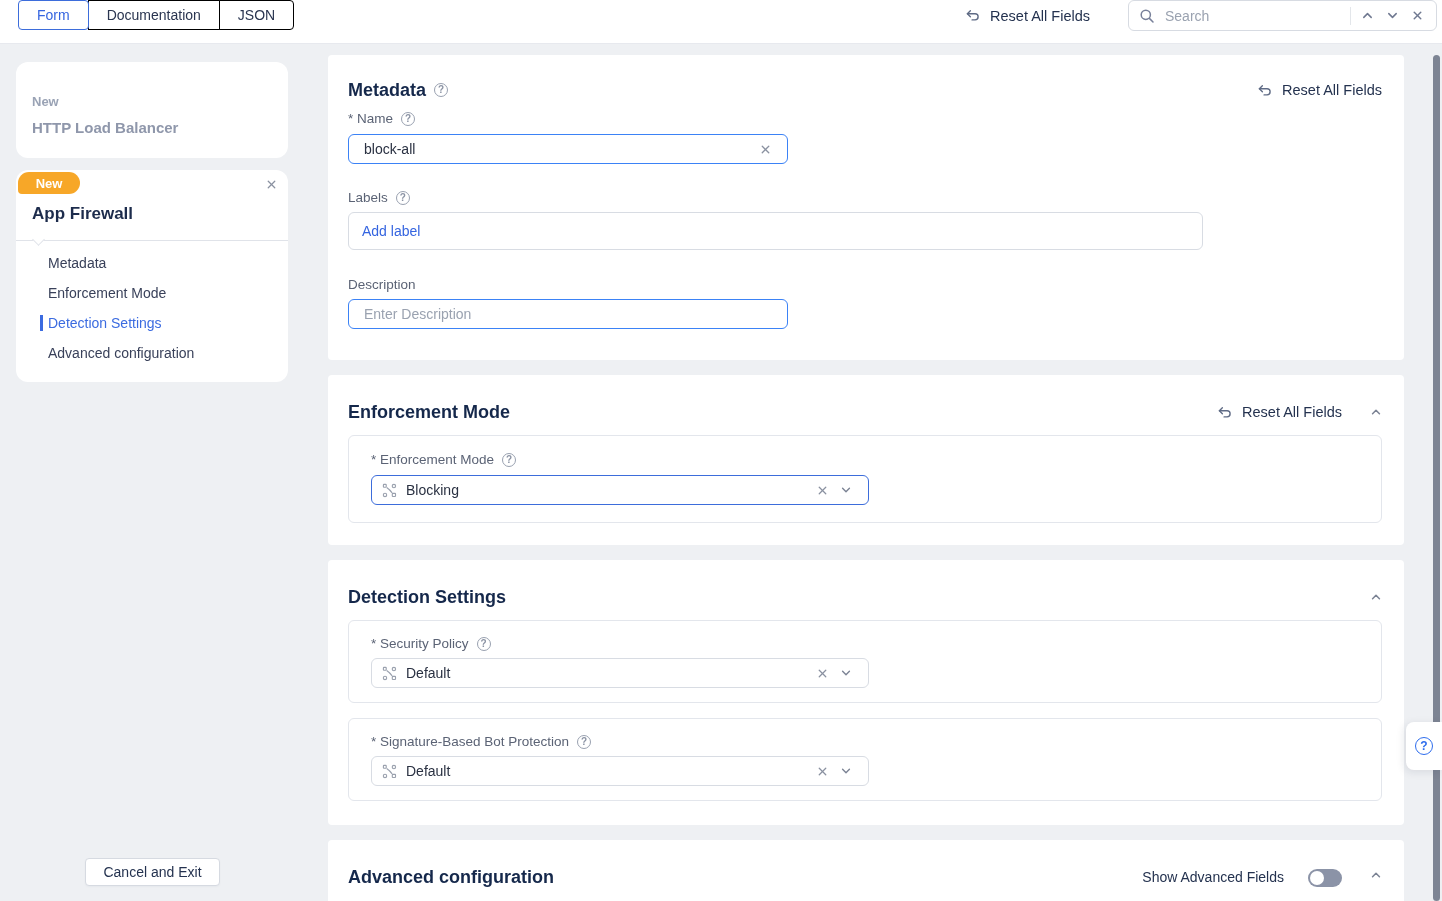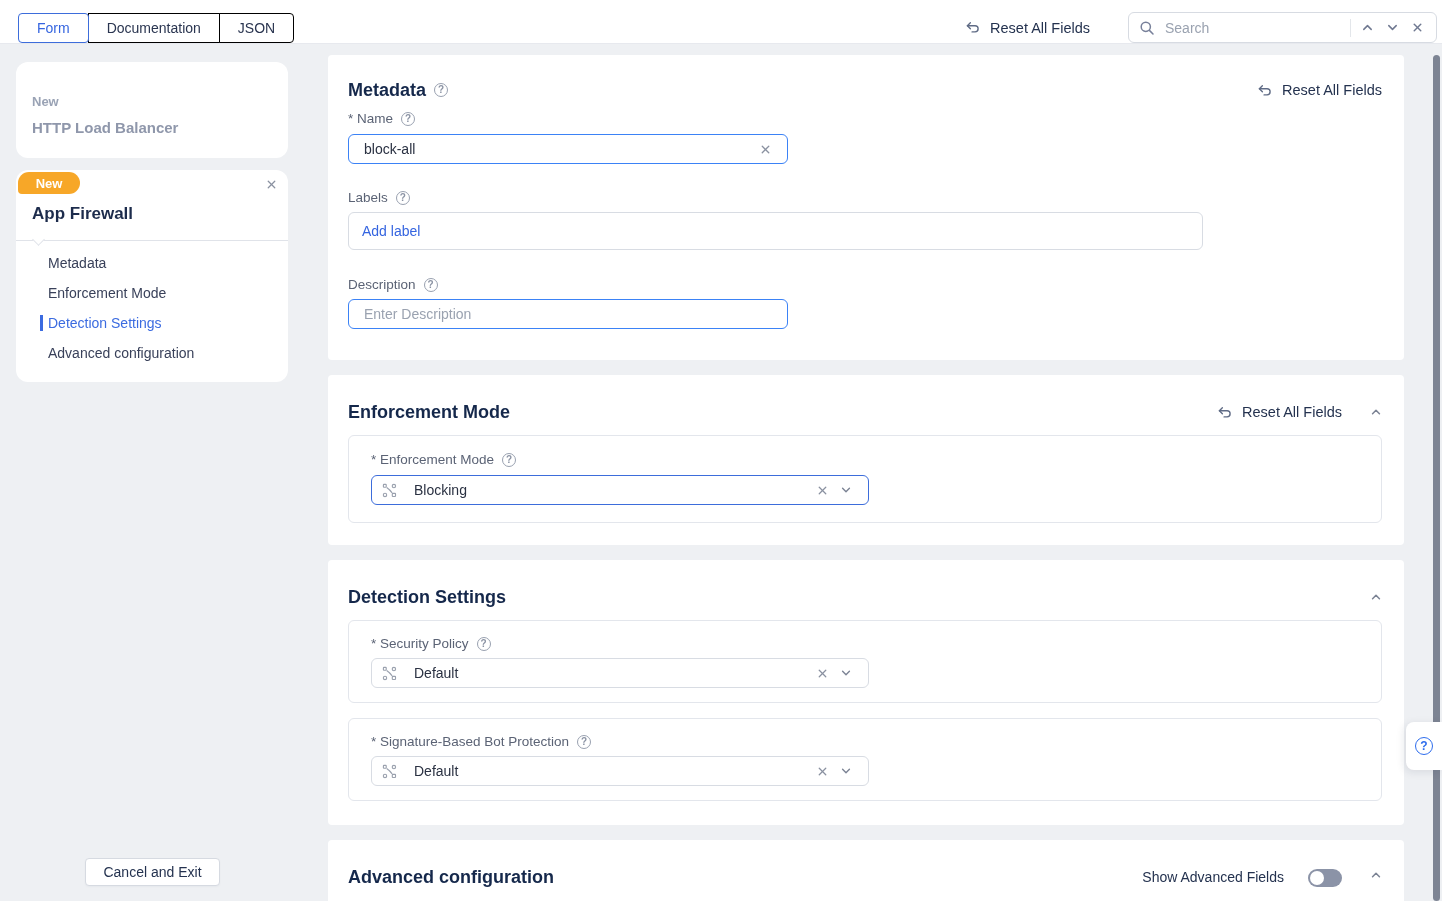--- a/index.html
+++ b/index.html
@@ -9,21 +9,21 @@
     background:#eef0f3;
     font-family:"Liberation Sans","DejaVu Sans",sans-serif;
     color:#24324f;
   }
   svg { display:block; }
 
   
   .topbar {
     position:absolute; top:0; left:0; width:1442px; height:44px;
     background:#fff; border-bottom:1px solid #e7e9ee;
-    display:flex; align-items:flex-end; justify-content:space-between;
+    display:flex; align-items:flex-start; justify-content:space-between;
     padding:0 5px 0 18px; z-index:6;
   }
   .tabs { display:flex; align-items:center; }
   .tab {
     height:30px; display:flex; align-items:center; padding:0 18px;
     border:1px solid #000000; background:#fff; font-size:14px; color:#2a3550;
     margin-left:-1px; cursor:pointer; white-space:nowrap;
   }
   .tab:first-child { margin-left:0; border-radius:4px; }
   .tab.middle { border-radius:0; }
@@ -134,21 +134,21 @@
   .sub-panel {
     position:absolute; left:20px; width:1034px;
     border:1px solid #e3e6ec; border-radius:6px; background:#fff;
   }
   .select {
     position:absolute; left:22px; width:498px; height:30px;
     border:1px solid #d8dce3; border-radius:6px; background:#fff;
     display:flex; align-items:center; padding:0 10px 0 10px; cursor:pointer;
   }
   .select.focused { border:1.5px solid #3d6ddb; }
-  .sel-value { flex:1; font-size:14px; color:#2a3142; margin-left:17px; }
+  .sel-value { flex:1; font-size:14px; color:#2a3142; margin-left:9px; }
   .sel-clear, .sel-caret { display:flex; align-items:center; justify-content:center; width:24px; height:24px; cursor:pointer; }
 
   
   .toggle {
     width:34px; height:18px; border-radius:9px; background:#8b93a7; position:relative; cursor:pointer; flex:none;
   }
   .toggle .knob {
     position:absolute; left:2px; top:2px; width:14px; height:14px; border-radius:50%; background:#fff;
   }
   .toggle-label { font-size:14px; color:#24324f; }
@@ -293,21 +293,21 @@
   </div>
 
   <div class="abs field-label" style="left:20px; top:135px;">
     <span>Labels</span>
     <span class="help">?</span>
   </div>
   <div class="abs labels-box" style="left:20px; top:157px; width:855px;">
     <span class="add-label">Add label</span>
   </div>
 
-  <div class="abs field-label" style="left:20px; top:222px;">
+  <div class="abs field-label" style="left:20px; top:222px;flex-direction:column;">
     <span>Description</span>
     <span class="help">?</span>
   </div>
   <div class="abs text-input" style="left:20px; top:244px; width:440px;">
     <input type="text" placeholder="Enter Description" style="">
   </div>
 </div>
 
 <div class="card card-enforce">
   <div class="card-header" style="padding-top:18px;">

